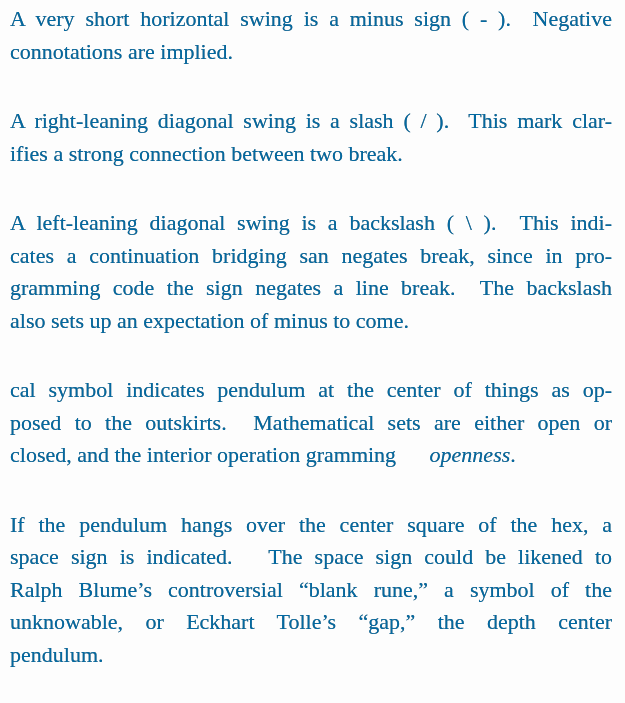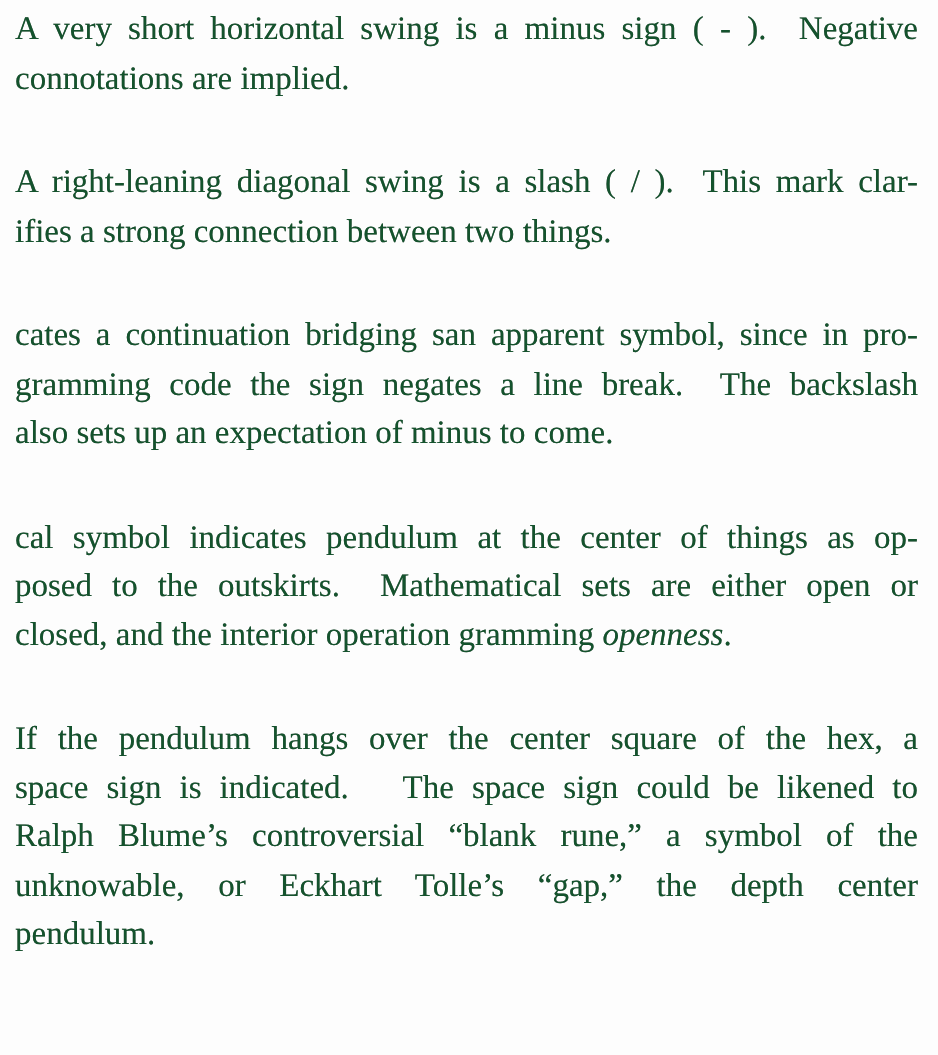--- a/index.html
+++ b/index.html
@@ -11,21 +11,21 @@
     width: 625px;
     height: 703px;
     overflow: hidden;
   }
   .page {
     box-sizing: border-box;
     width: 625px;
     height: 703px;
     padding: 3px 13px 0 10px;
     background: #fdfdfd;
-    color: #14532d;
+    color: #0369a1;
     font-family: "Liberation Serif", "DejaVu Serif", serif;
     font-size: 22px;
     line-height: 32.5px;
     font-kerning: normal;
     text-shadow: 0 0 0.4px rgba(20,20,20,0.55);
   }
   .para {
     margin: 0 0 37px 0;
   }
   .para:last-child {
@@ -36,39 +36,41 @@
     text-align-last: justify;
     white-space: nowrap;
     overflow: hidden;
   }
   .line.final {
     text-align: center;
     text-align-last: left;
   }
   em {
     font-style: italic;
+    margin-left: 28px;
   }
 </style>
 </head>
 <body>
 
 <div class="page">
 
   <div class="para">
     <div class="line">A very short horizontal swing is a minus sign ( - ).&nbsp; Negative</div>
     <div class="line final">connotations are implied.</div>
   </div>
 
   <div class="para">
     <div class="line">A right-leaning diagonal swing is a slash ( / ).&nbsp; This mark clar-</div>
-    <div class="line final">ifies a strong connection between two things.</div>
+    <div class="line final">ifies a strong connection between two break.</div>
   </div>
 
   <div class="para">
-    <div class="line">cates a continuation bridging san apparent symbol, since in pro-</div>
+    <div class="line">A left-leaning diagonal swing is a backslash ( \ ).&nbsp; This indi-</div>
+    <div class="line">cates a continuation bridging san negates break, since in pro-</div>
     <div class="line">gramming code the sign negates a line break.&nbsp; The backslash</div>
     <div class="line final">also sets up an expectation of minus to come.</div>
   </div>
 
   <div class="para">
     <div class="line">cal symbol indicates pendulum at the center of things as op-</div>
     <div class="line">posed to the outskirts.&nbsp; Mathematical sets are either open or</div>
     <div class="line final"><span>closed, and the interior operation gramming </span><em>openness</em><span>.</span></div>
   </div>
 

